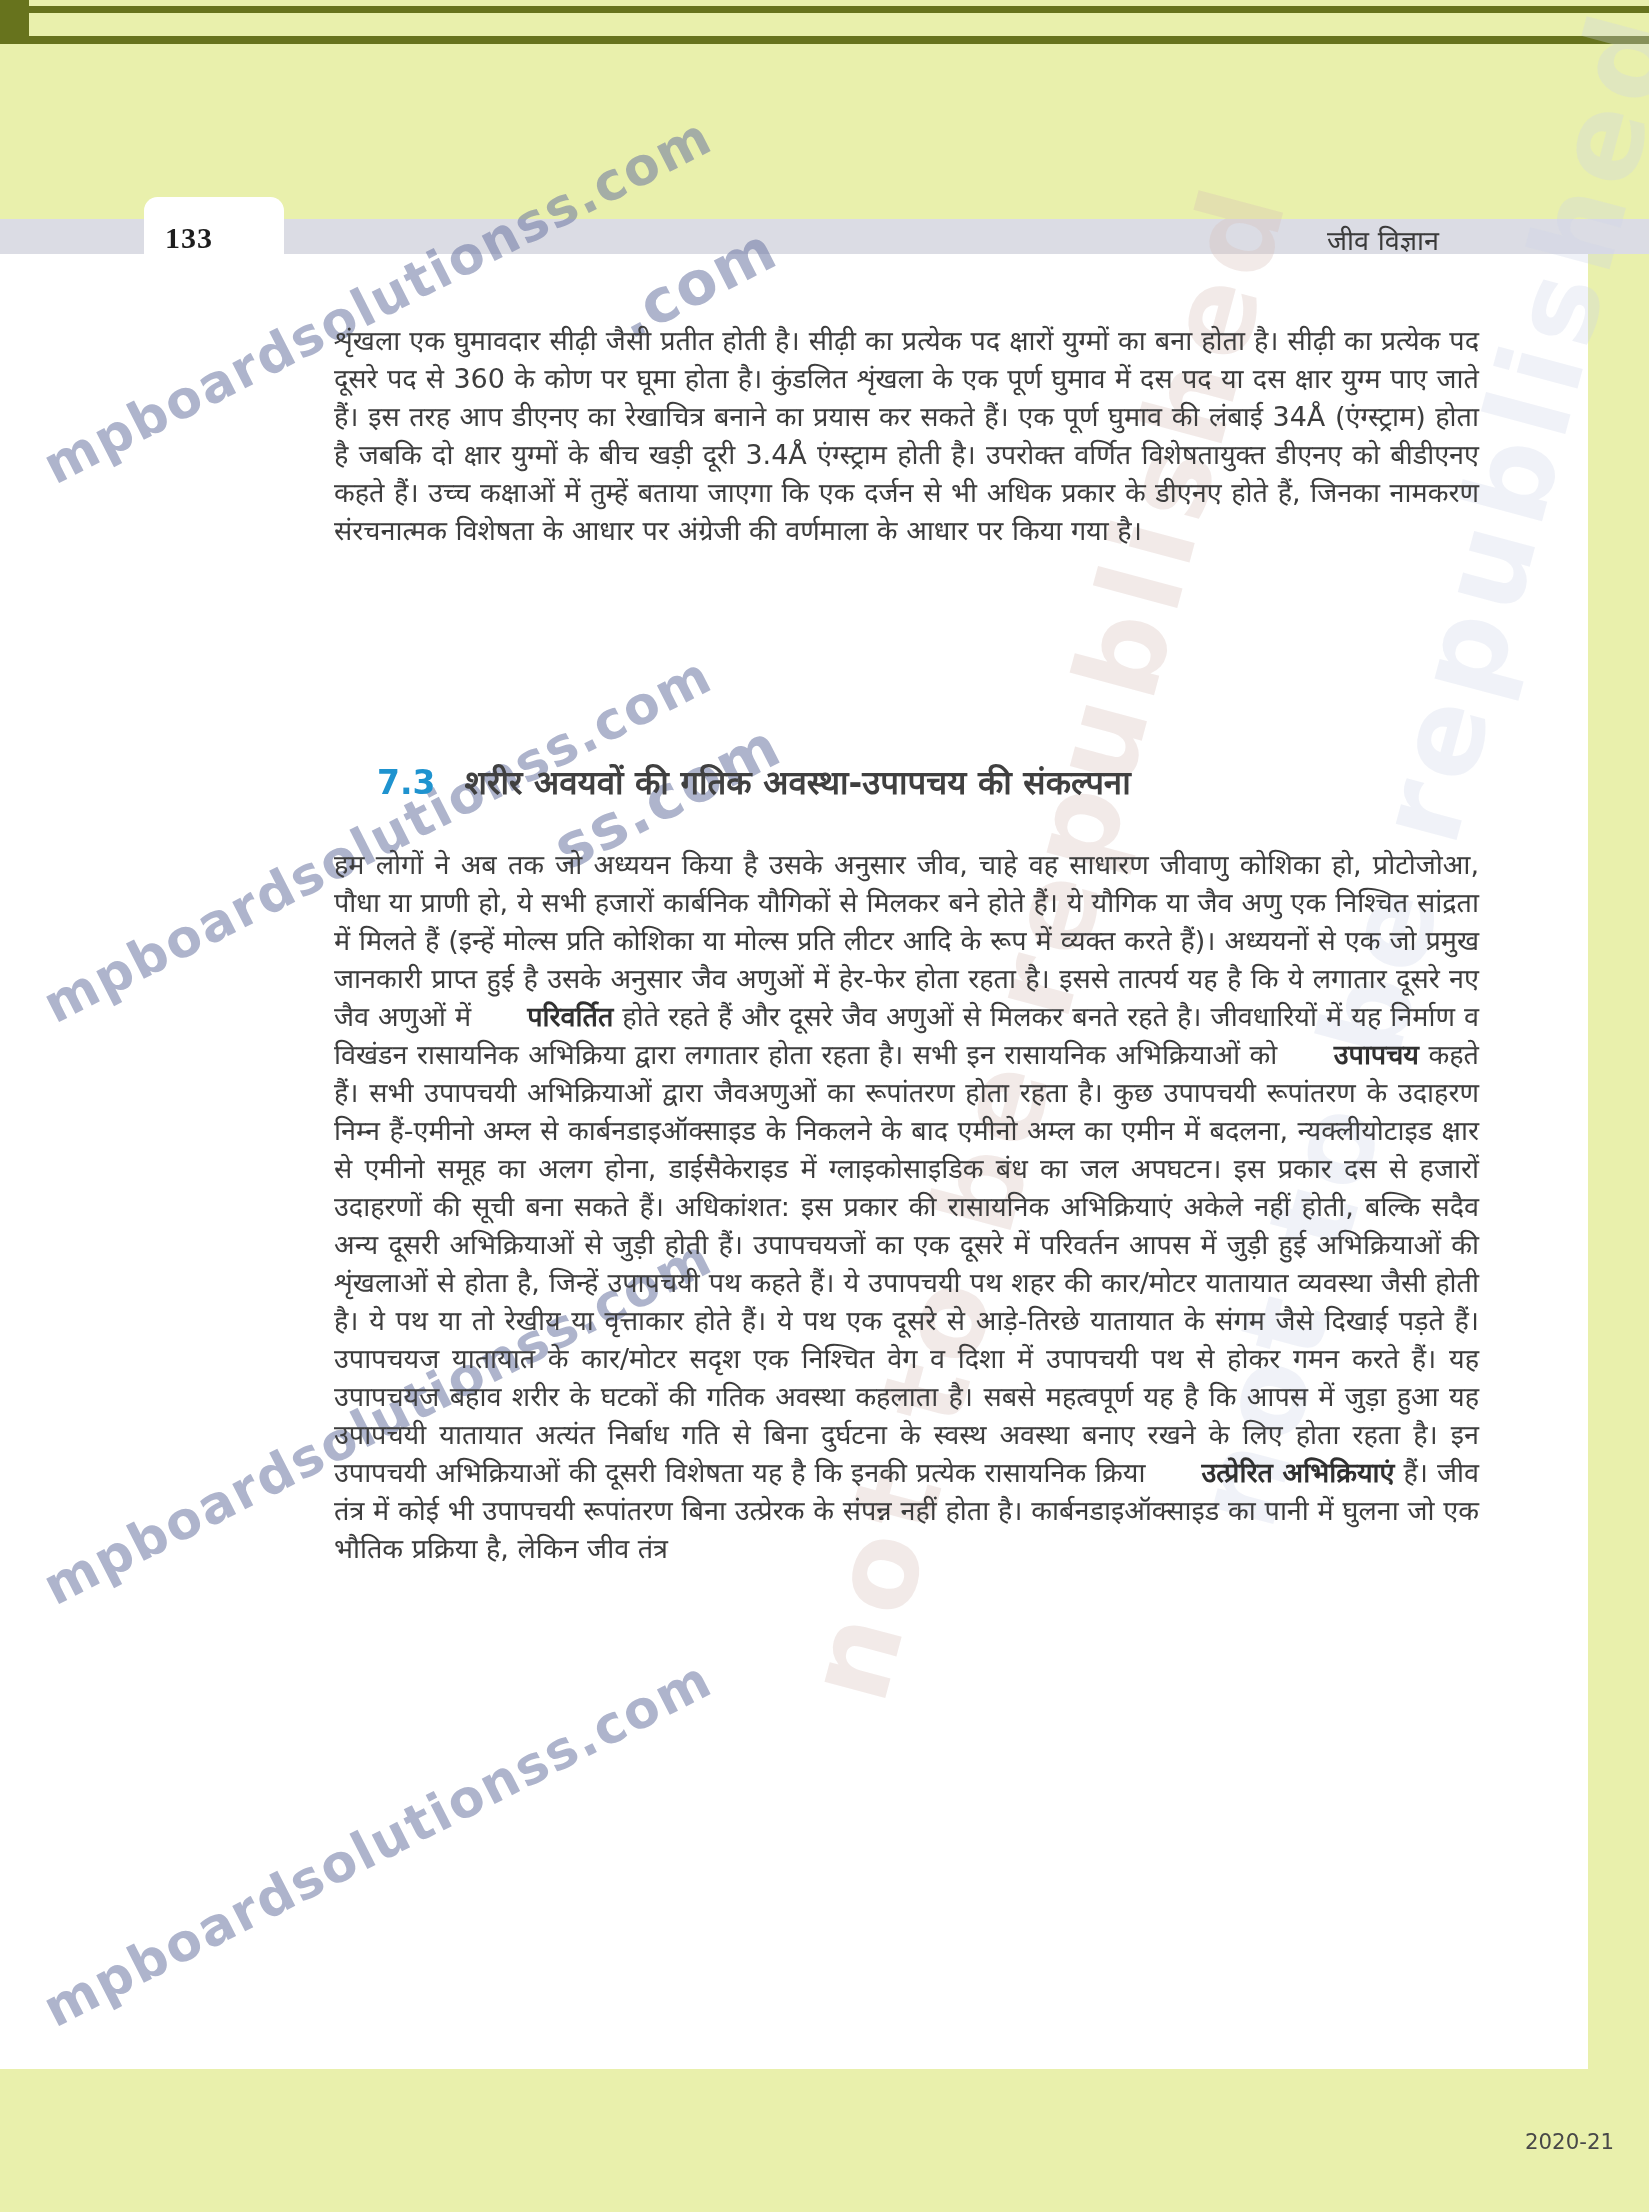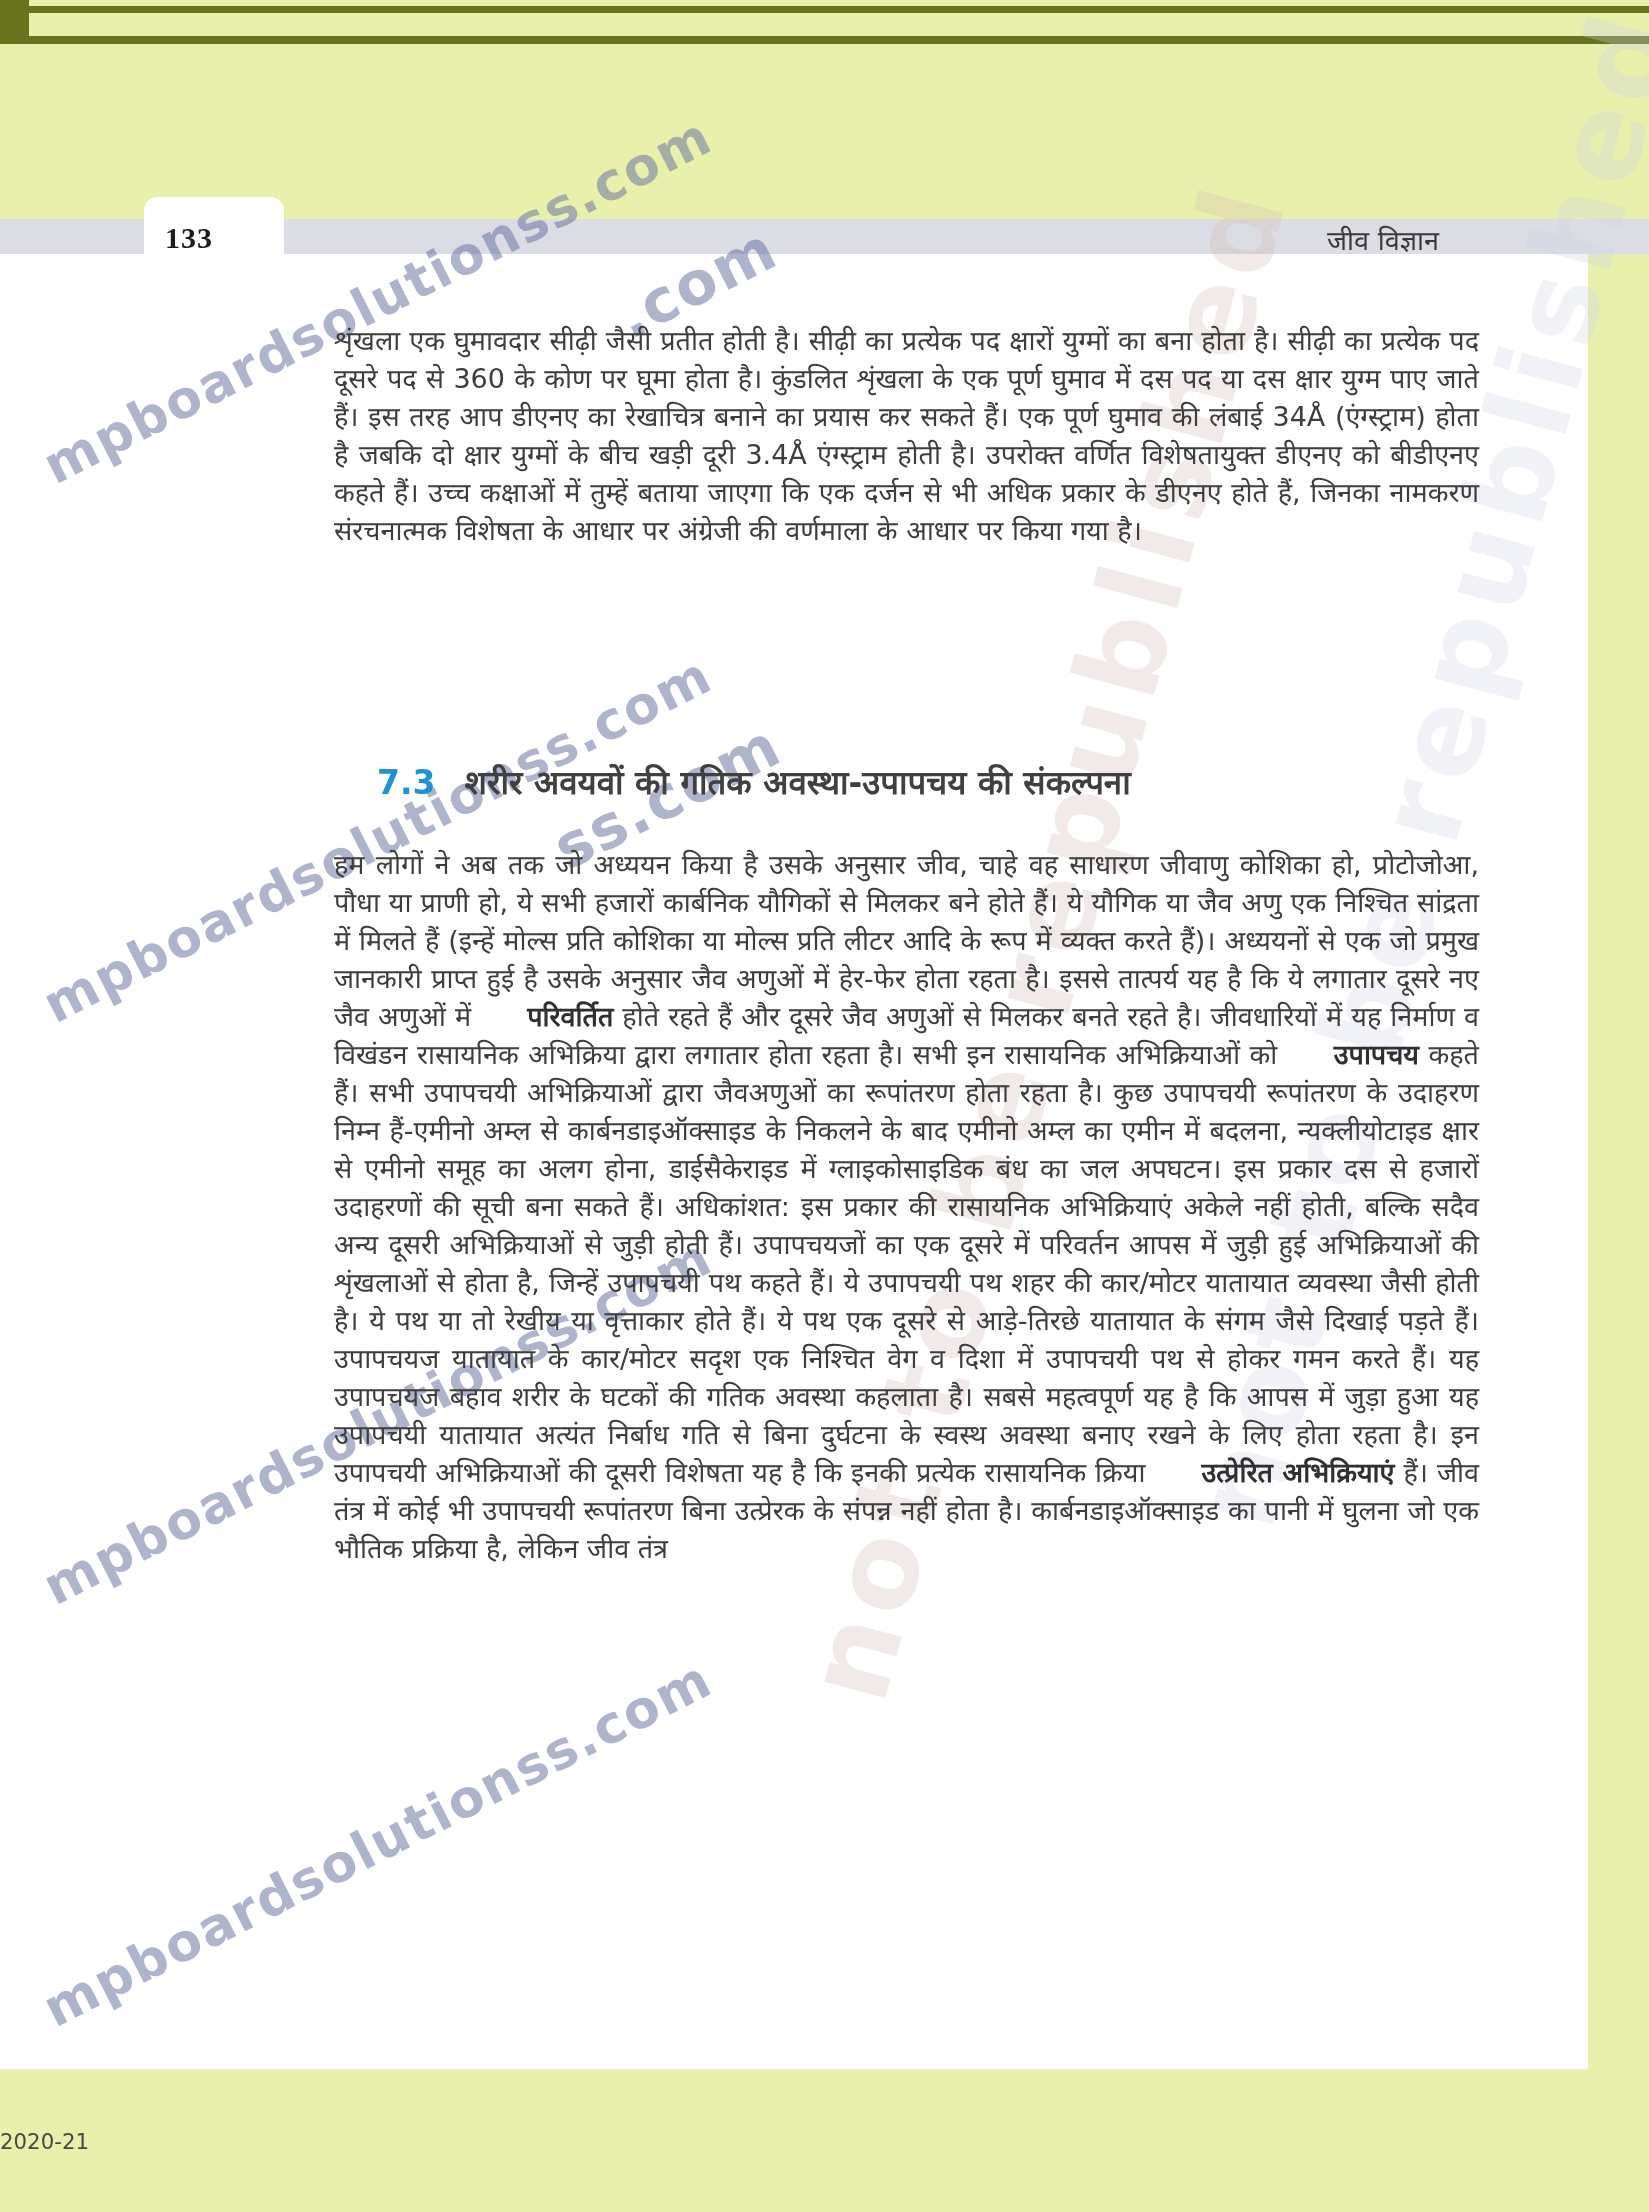--- a/index.html
+++ b/index.html
@@ -31,21 +31,21 @@
   
   .body-para{left:334px;width:1145px;font-size:27px;line-height:38px;color:#3d3d3d;
     text-align:justify;}
   .body-para b{font-weight:bold;color:#303030;margin-left:47px;}
   .para-1{top:322px;}
   .para-2{top:846px;}
   .section-heading{left:377px;top:759px;width:1126px;display:flex;gap:29px;align-items:baseline;
     font-weight:bold;font-size:33px;}
   .section-number{color:#1f93cf;}
   .section-title{color:#404040;}
-  .footer-year{left:0;top:2129px;width:1614px;text-align:left;font-size:21.3px;color:#484848;}
+  .footer-year{left:0;top:2129px;width:1614px;text-align:right;font-size:21.3px;color:#484848;}
 </style>
 </head>
 <body>
 
 <div class="abs top-band"></div>
 <div class="abs stripe-1"></div>
 <div class="abs stripe-2"></div>
 <div class="abs corner-block"></div>
 <div class="abs header-bar"></div>
 <div class="abs right-band"></div>

